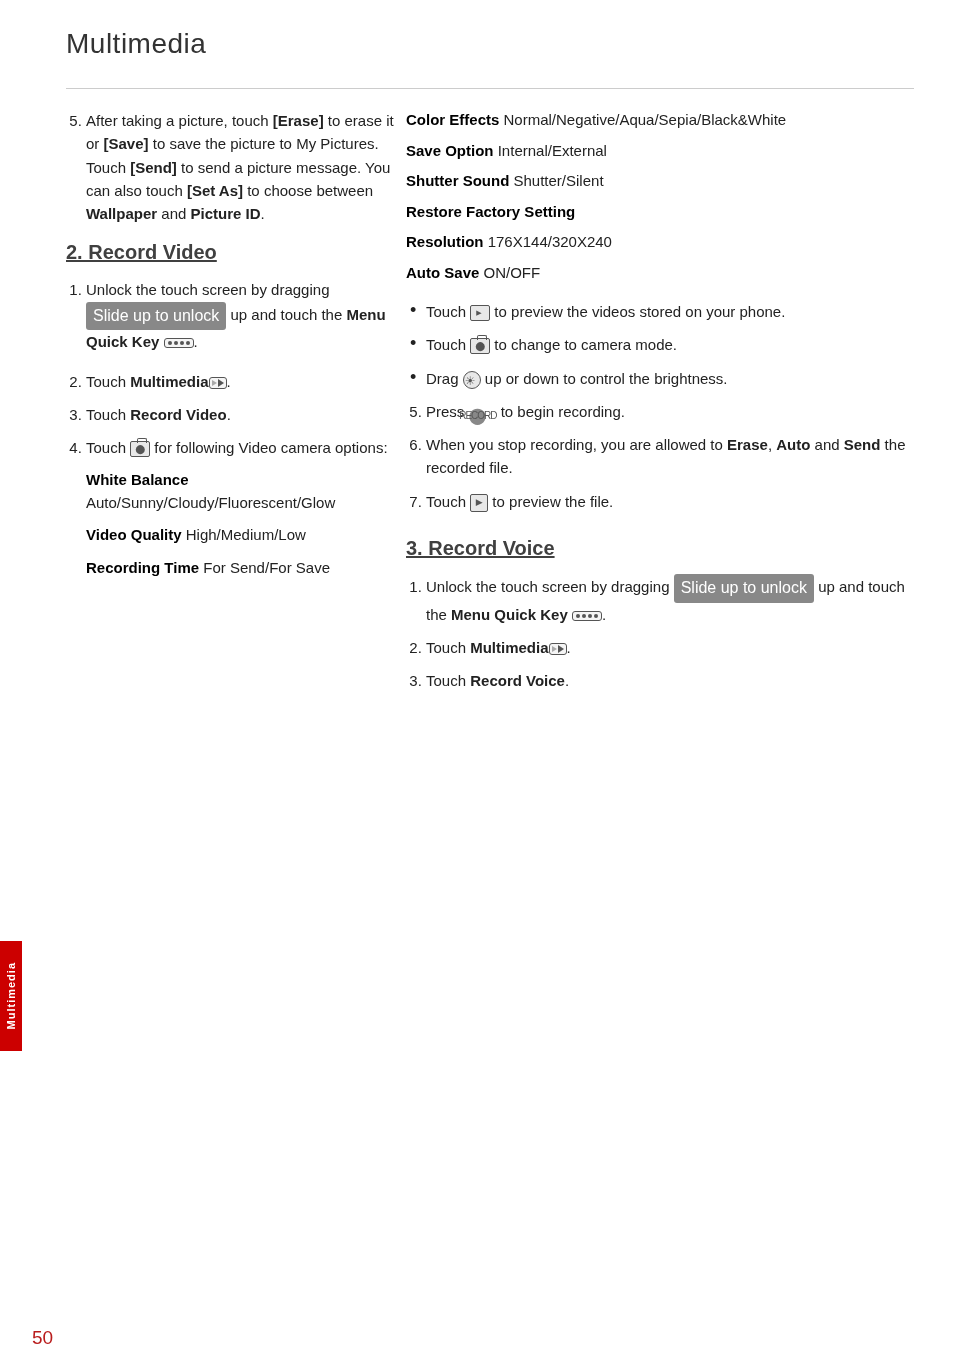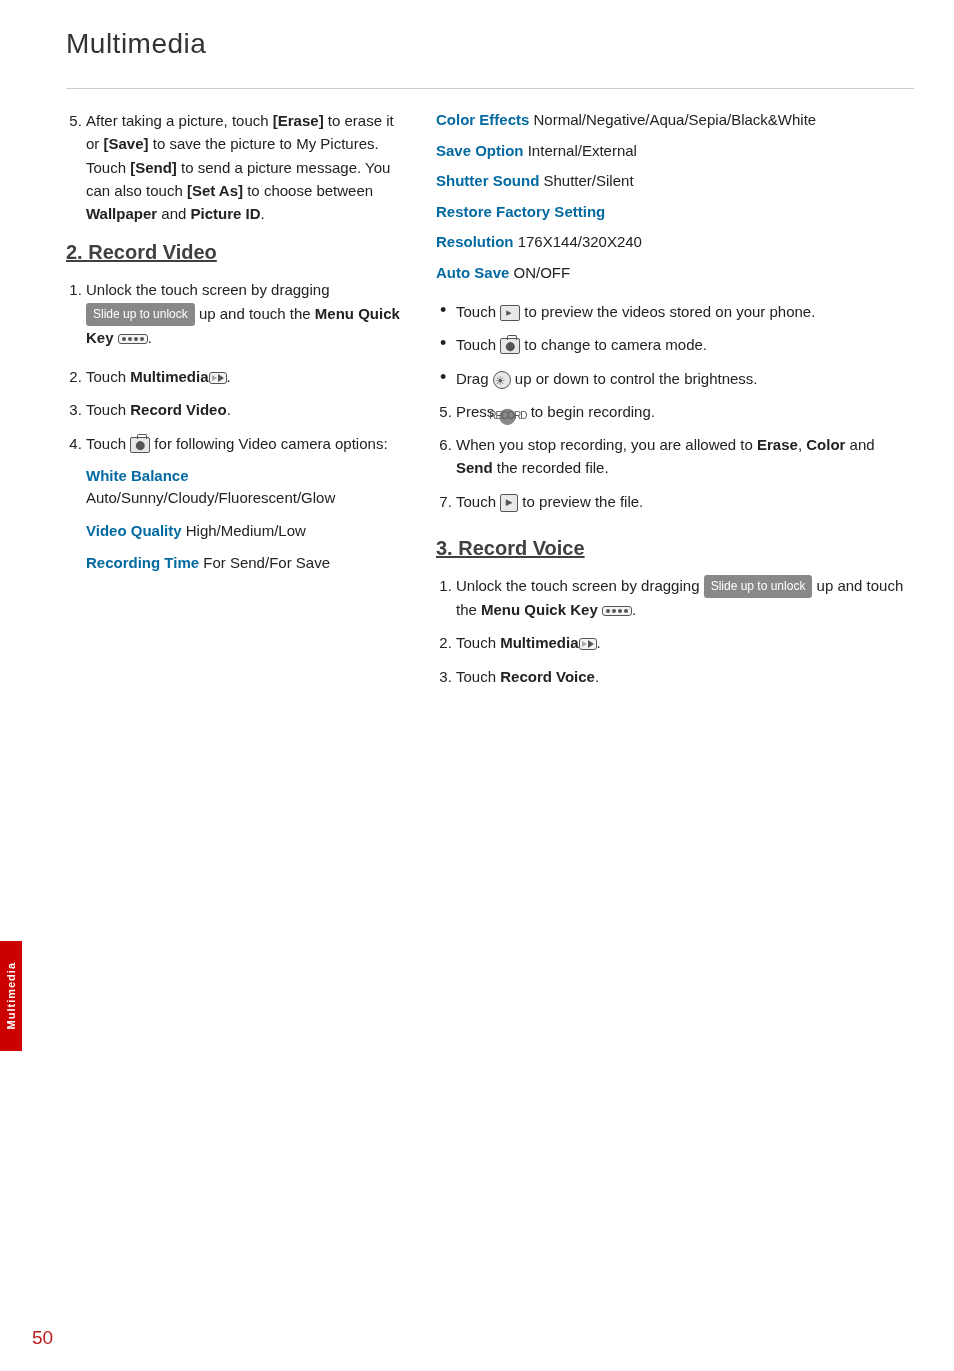--- a/index.html
+++ b/index.html
@@ -56,21 +56,20 @@
       font-size: 28px;
       font-weight: 300;
       color: #333;
       margin-bottom: 28px;
       letter-spacing: 0.5px;
     }
 
     
     .two-col {
       display: flex;
-      gap: 30px;
     }
 
     .col-left {
       width: 340px;
       flex-shrink: 0;
     }
 
     .col-right {
       flex: 1;
     }
@@ -96,21 +95,21 @@
     }
 
     
     .bold { font-weight: bold; }
 
     
     .unlock-badge {
       display: inline-block;
       background: #888;
       color: #fff;
-      font-size: 12px;
+      font-size: 16px;
       padding: 2px 7px;
       border-radius: 3px;
       font-weight: normal;
       vertical-align: middle;
     }
     .menu-icon-dots {
       display: inline-flex;
       gap: 2px;
       align-items: center;
       vertical-align: middle;
@@ -201,21 +200,21 @@
       padding-left: 0;
       list-style: none;
       margin-bottom: 0;
     }
     .options-list li {
       margin-bottom: 10px;
       line-height: 1.5;
       font-size: 15px;
     }
     .option-label {
-      color: #0369a1;
+      color: #000000;
       font-weight: bold;
     }
 
     
     .right-options {
       margin-bottom: 16px;
     }
     .right-options .options-list li {
       margin-bottom: 8px;
     }
@@ -443,21 +442,21 @@
           <li>
             <span>Drag </span><span class="icon-brightness"></span><span> up or down to control the brightness.</span>
           </li>
         </ul>
 
         <ol start="5">
           <li>
             <span>Press </span><span style="display:inline-block;width:28px;height:20px;vertical-align:middle;position:relative;"><span style="position:absolute;top:1px;left:0;font-size:16px;color:#888;">⬤</span><span style="position:absolute;bottom:-1px;right:0;font-size:10px;color:#555;letter-spacing:-1px;">RECORD</span></span><span> to begin recording.</span>
           </li>
           <li>
-            <span>When you stop recording, you are allowed to </span><span class="bold">Erase</span><span>, </span><span class="bold">Color</span><span> and </span><span class="bold">Send</span><span> the recorded file.</span>
+            <span>When you stop recording, you are allowed to </span><span class="bold">Erase</span><span>, </span><span class="bold">Auto</span><span> and </span><span class="bold">Send</span><span> the recorded file.</span>
           </li>
           <li>
             <span>Touch </span><span class="icon-play">▶</span><span> to preview the file.</span>
           </li>
         </ol>
 
         <div class="section-heading" style="margin-top:24px;">3. Record Voice</div>
 
         <ol start="1">
           <li>

